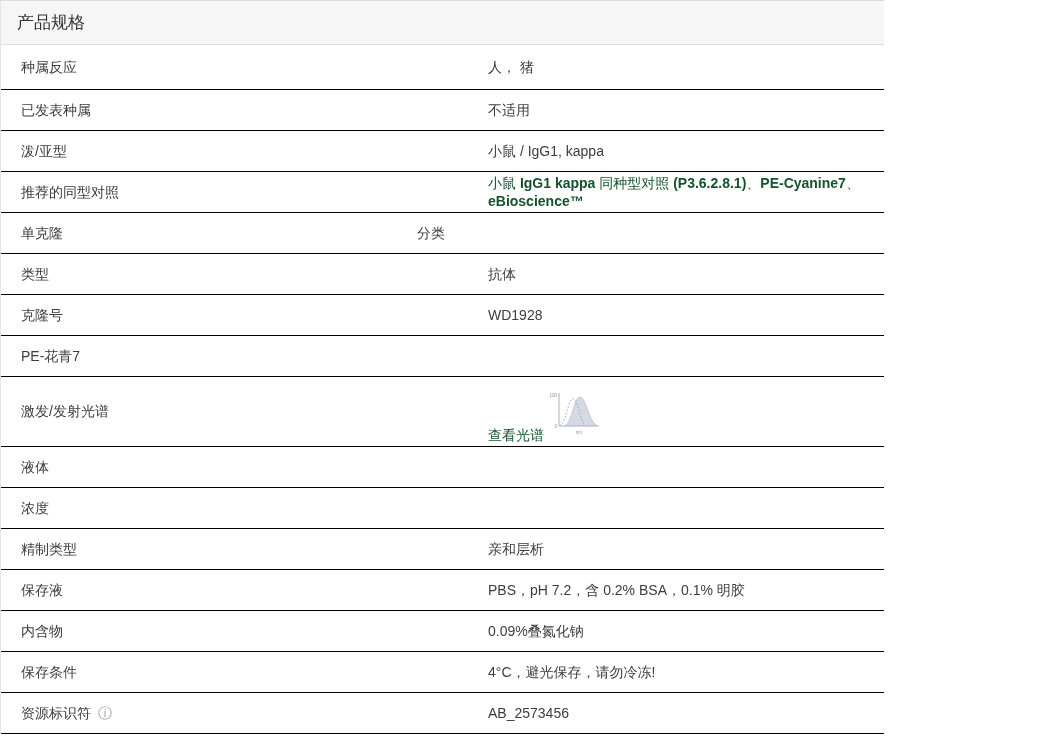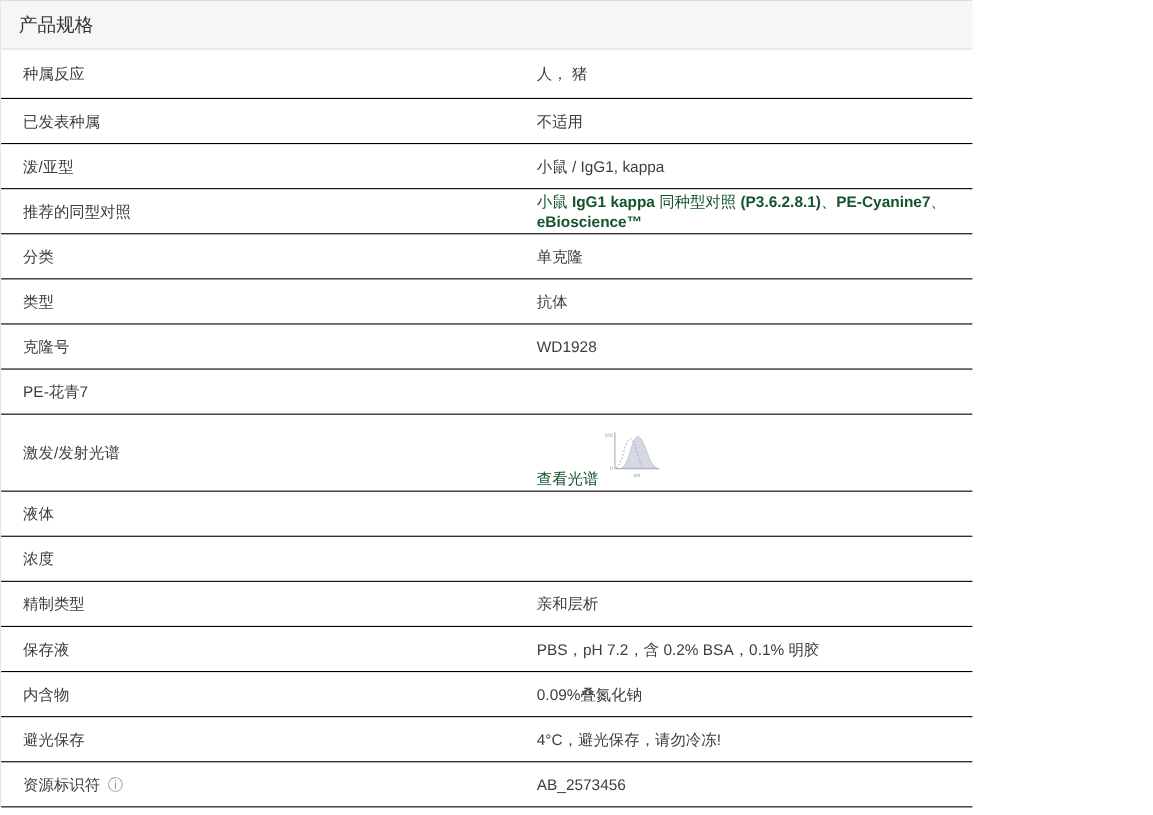--- a/index.html
+++ b/index.html
@@ -82,22 +82,22 @@
   </div>
 
   <div class="row">
     <div class="cell label">推荐的同型对照</div>
     <div class="cell value">
       <a class="link"><span>小鼠 </span><b>IgG1 kappa</b><span> 同种型对照 </span><b>(P3.6.2.8.1)</b><span>、</span><b>PE-Cyanine7</b><span>、</span><b>eBioscience™</b></a>
     </div>
   </div>
 
   <div class="row">
+    <div class="cell value">单克隆</div>
     <div class="cell label">分类</div>
-    <div class="cell value">单克隆</div>
   </div>
 
   <div class="row">
     <div class="cell label">类型</div>
     <div class="cell value">抗体</div>
   </div>
 
   <div class="row">
     <div class="cell label">克隆号</div>
     <div class="cell value">WD1928</div>
@@ -144,21 +144,21 @@
     <div class="cell label">保存液</div>
     <div class="cell value">PBS，pH 7.2，含 0.2% BSA，0.1% 明胶</div>
   </div>
 
   <div class="row">
     <div class="cell label">内含物</div>
     <div class="cell value">0.09%叠氮化钠</div>
   </div>
 
   <div class="row">
-    <div class="cell label">避光保存</div>
+    <div class="cell label">保存条件</div>
     <div class="cell value">4°C，避光保存，请勿冷冻!</div>
   </div>
 
   <div class="row">
     <div class="cell label">
       <span>资源标识符</span>
       <span class="info-icon">ⓘ</span>
     </div>
     <div class="cell value">AB_2573456</div>
   </div>

